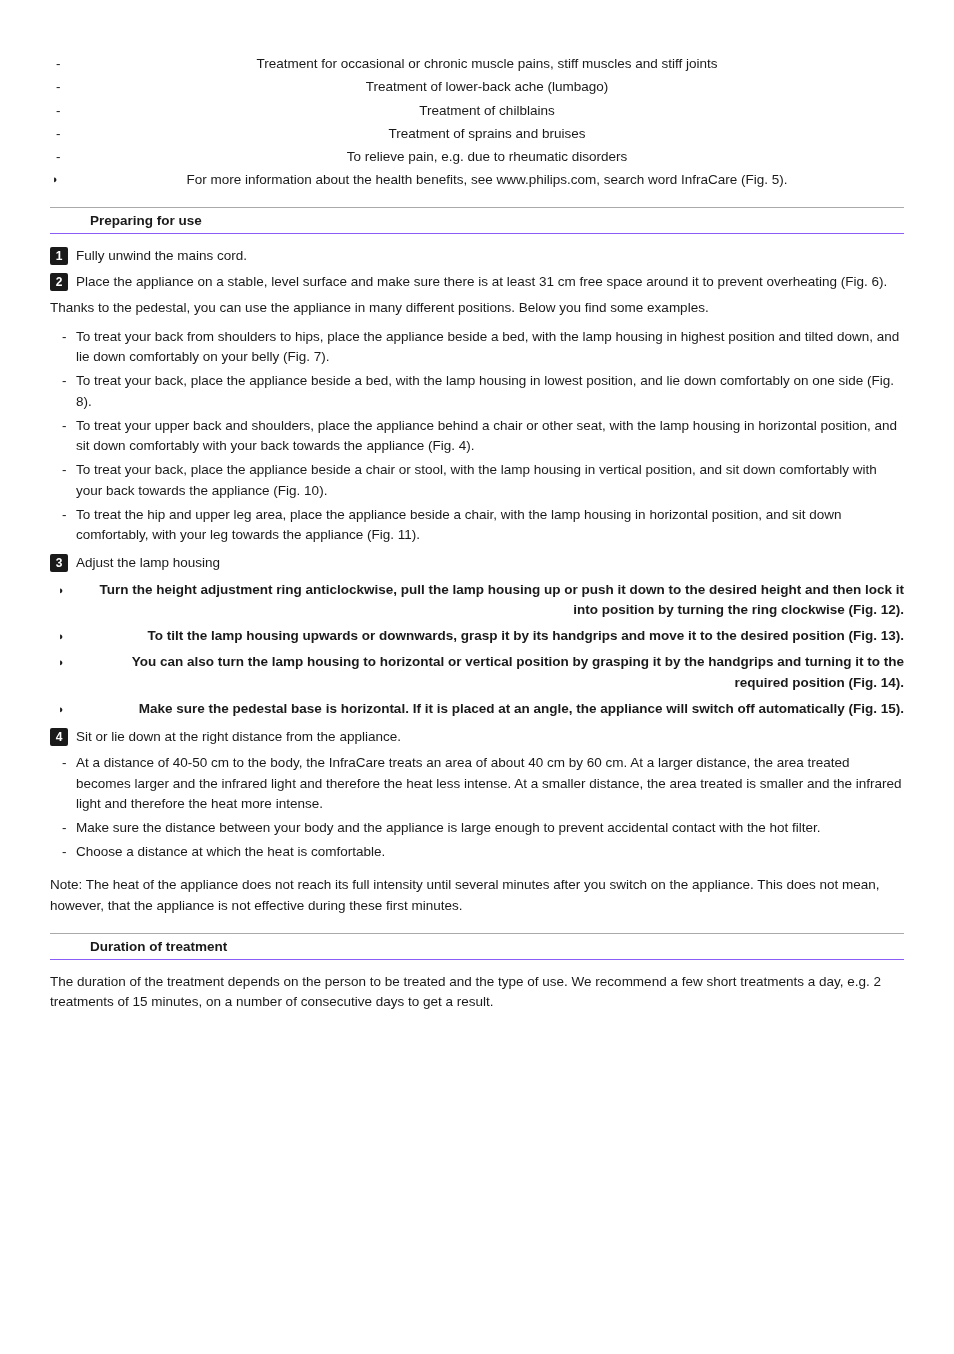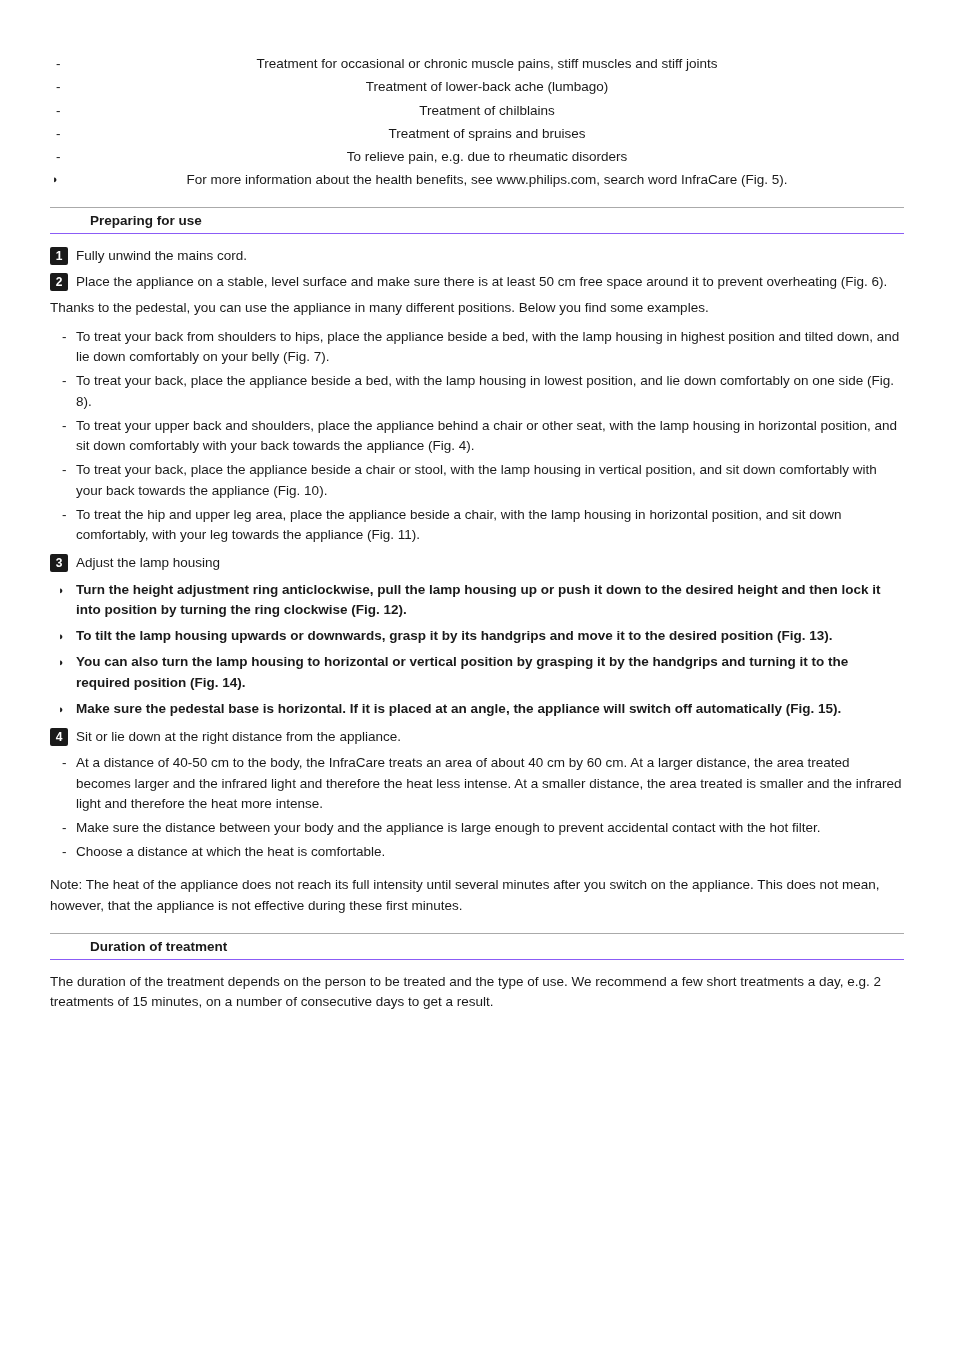--- a/index.html
+++ b/index.html
@@ -130,20 +130,21 @@
     .indent-list li::before {
       content: '-';
       position: absolute;
       left: 12px;
     }
 
     .diamond-list {
       list-style: none;
       margin: 0 0 8px 0;
       padding: 0;
+      text-align: right;
     }
 
     .diamond-list li {
       padding-left: 26px;
       position: relative;
       margin-bottom: 6px;
       line-height: 1.5;
       font-weight: bold;
     }
 
@@ -193,21 +194,21 @@
     <span class="section-header-text">Preparing for use</span>
   </div>
 
   <div>
   <div class="step-row">
         <span class="step-badge">1</span>
         <span class="step-text">Fully unwind the mains cord.</span>
       </div>
       <div class="step-row">
         <span class="step-badge">2</span>
-        <span class="step-text">Place the appliance on a stable, level surface and make sure there is at least 50 cm free space around it to prevent overheating (Fig. 6).</span>
+        <span class="step-text">Place the appliance on a stable, level surface and make sure there is at least 31 cm free space around it to prevent overheating (Fig. 6).</span>
       </div>
       <p class="body-text">Thanks to the pedestal, you can use the appliance in many different positions. Below you find some examples.</p>
       <ul class="indent-list">
         <li>To treat your back from shoulders to hips, place the appliance beside a bed, with the lamp housing in highest position and tilted down, and lie down comfortably on your belly (Fig. 7).</li>
         <li>To treat your back, place the appliance beside a bed, with the lamp housing in lowest position, and lie down comfortably on one side (Fig. 8).</li>
         <li>To treat your upper back and shoulders, place the appliance behind a chair or other seat, with the lamp housing in horizontal position, and sit down comfortably with your back towards the appliance (Fig. 4).</li>
         <li>To treat your back, place the appliance beside a chair or stool, with the lamp housing in vertical position, and sit down comfortably with your back towards the appliance (Fig. 10).</li>
         <li>To treat the hip and upper leg area, place the appliance beside a chair, with the lamp housing in horizontal position, and sit down comfortably, with your leg towards the appliance (Fig. 11).</li>
       </ul>
       <div class="step-row">

